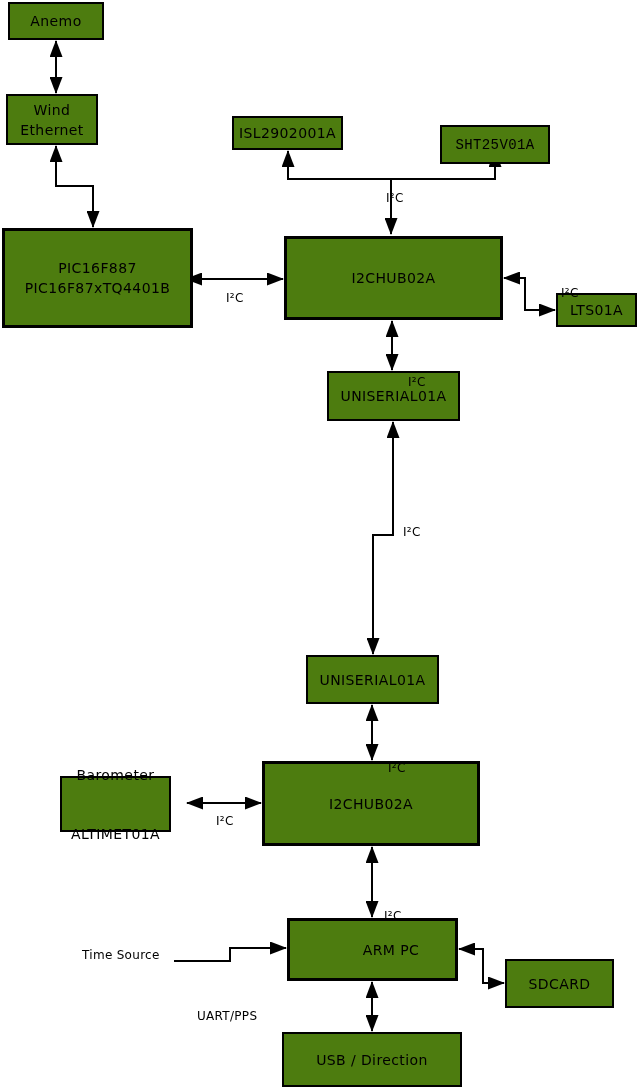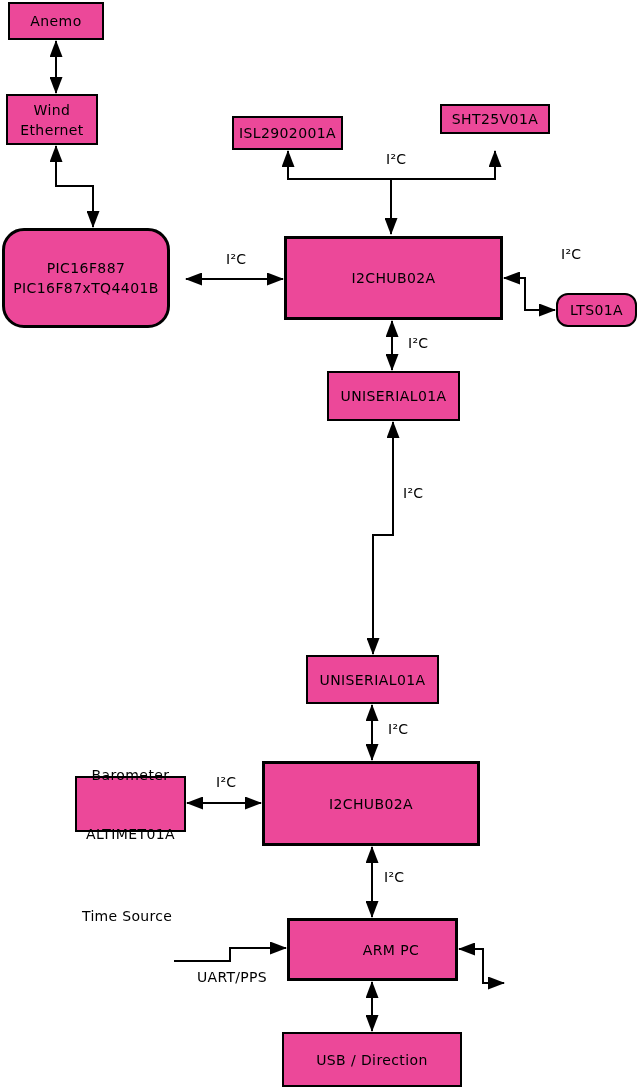--- a/index.html
+++ b/index.html
@@ -7,51 +7,52 @@
     position:relative;
     width:640px;height:1089px;
     background:#ffffff;
     font-family:"DejaVu Sans","Liberation Sans",sans-serif;
     color:#000;
     overflow:hidden;
   }
   svg.wires{position:absolute;left:0;top:0;width:640px;height:1089px;}
   .node{
     position:absolute;
-    background:#ec4899;
+    background:#4d7c0f;
     border:2px solid #000;
     display:flex;
     flex-direction:column;
     align-items:center;
     justify-content:center;
     text-align:center;
     font-size:14px;
     letter-spacing:0.4px;
     line-height:20px;
     box-sizing:border-box;
   }
   .node.heavy{border-width:3px;}
   .edge-label{
     position:absolute;
-    font-size:14px;
+    font-size:12px;
     letter-spacing:0.3px;
     white-space:nowrap;
+    margin-top:40px;
   }
   
   #n-anemo     {left:8px;  top:2px;   width:96px;  height:38px;}
   #n-wind      {left:6px;  top:94px;  width:92px; height:51px;}
-  #n-pic       {left:2px;  top:228px; width:168px; height:100px;border-radius:22px;}
+  #n-pic       {left:2px;  top:228px; width:191px; height:100px;}
   #n-isl       {left:232px;top:116px; width:111px; height:34px;align-items:center;}
-  #n-sht       {left:440px;top:104px; width:110px; height:30px;}
+  #n-sht       {left:440px;top:125px; width:110px; height:39px;font-family:Liberation Mono, monospace;}
   #n-hubtop    {left:284px;top:236px; width:219px; height:84px;}
-  #n-lts       {left:556px;top:293px; width:81px;  height:34px;border-radius:12px;}
+  #n-lts       {left:556px;top:293px; width:81px;  height:34px;}
   #n-uni1      {left:327px;top:371px; width:133px; height:50px;}
   #n-uni2      {left:306px;top:655px; width:133px; height:49px;}
   #n-hubbot    {left:262px;top:761px; width:218px; height:85px;}
-  #n-baro      {left:75px; top:776px; width:111px; height:56px;gap:39px;}
+  #n-baro      {left:60px; top:776px; width:111px; height:56px;gap:39px;}
   #n-gps       {left:67px; top:936px; width:106px; height:47px;}
   #n-armpc     {left:287px;top:918px; width:171px; height:63px;padding-left:37px;}
   #n-sdcard    {left:505px;top:959px; width:109px; height:49px;}
   #n-usb       {left:282px;top:1032px;width:180px; height:55px;}
   
   #l-i2c-tee   {left:386px;top:151px;}
   #l-i2c-pic   {left:226px;top:251px;}
   #l-i2c-lts   {left:561px;top:246px;}
   #l-i2c-hub-uni{left:408px;top:335px;}
   #l-i2c-long  {left:403px;top:485px;}
@@ -138,20 +139,23 @@
   <div class="node" id="n-baro">
     <span>Barometer</span>
     <span>ALTIMET01A</span>
   </div>
 
 
   <div class="node heavy" id="n-armpc">
     <span>ARM PC</span>
   </div>
 
+  <div class="node" id="n-sdcard">
+    <span>SDCARD</span>
+  </div>
 
   <div class="node" id="n-usb">
     <span>USB / Direction</span>
   </div>
 
   <span class="edge-label" id="l-i2c-tee">I²C</span>
   <span class="edge-label" id="l-i2c-pic">I²C</span>
   <span class="edge-label" id="l-i2c-lts">I²C</span>
   <span class="edge-label" id="l-i2c-hub-uni">I²C</span>
   <span class="edge-label" id="l-i2c-long">I²C</span>

